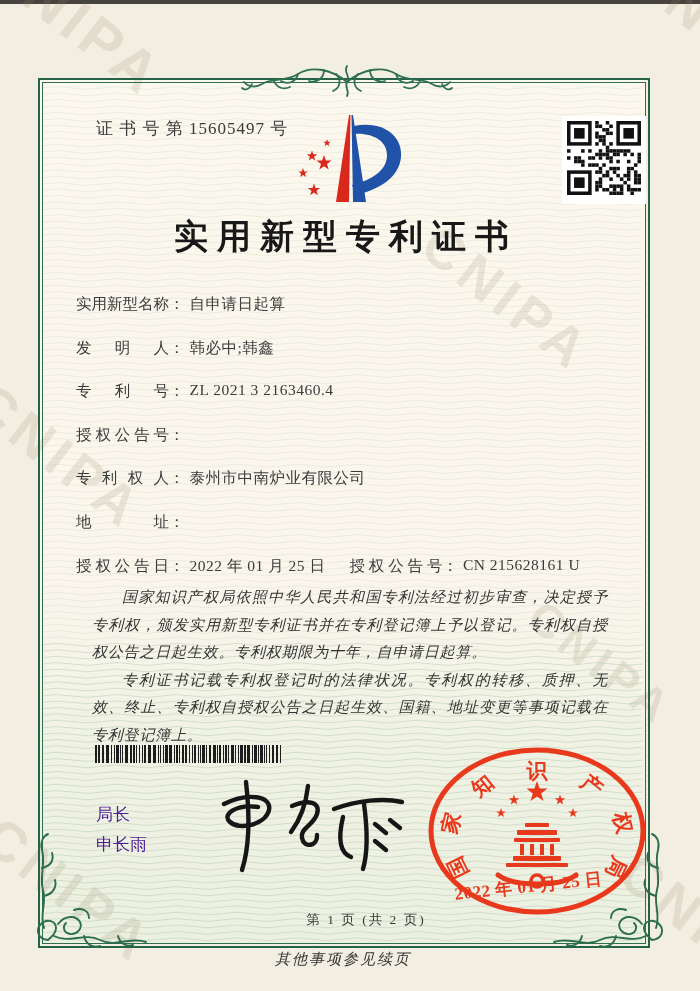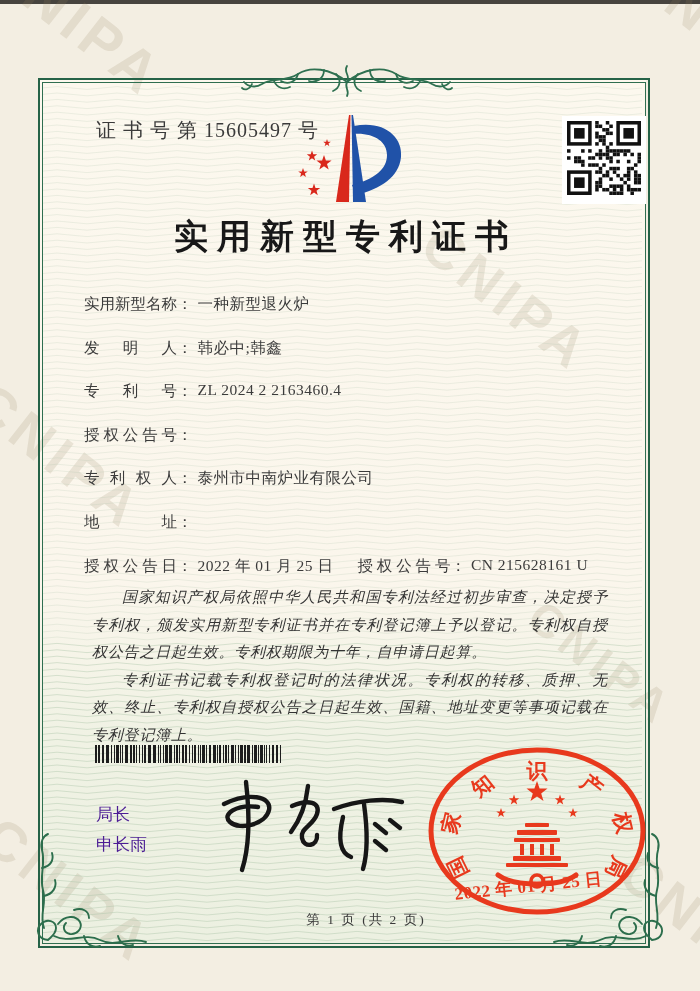--- a/index.html
+++ b/index.html
@@ -11,26 +11,26 @@
   .wm-layer{position:absolute;inset:0;pointer-events:none;}
   .wm{position:absolute;font-family:"Liberation Sans","DejaVu Sans",sans-serif;
       font-weight:bold;color:rgba(150,128,95,.17);letter-spacing:6px;
       transform:rotate(38deg);white-space:nowrap;}
   #waves{position:absolute;left:40px;top:80px;pointer-events:none;}
   .frame{position:absolute;left:38px;top:78px;width:608px;height:866px;
          border:2.4px solid #256247;pointer-events:none;}
   .frame-in{position:absolute;inset:2px;border:1px solid #2f6e50;}
   .orn{position:absolute;pointer-events:none;}
   .content{position:absolute;inset:0;}
-  .certno{position:absolute;left:96px;top:117px;font-size:20px;letter-spacing:1px;color:#3a3a3a;}
+  .certno{position:absolute;left:96px;top:117px;font-size:17px;letter-spacing:1px;color:#3a3a3a;}
   .logo{position:absolute;left:286px;top:110px;}
   .qrwrap{position:absolute;left:562px;top:116px;background:#fff;padding:5px;}
   .title{position:absolute;left:38px;top:214px;width:616px;text-align:center;
          font-size:34px;font-weight:bold;color:#181818;letter-spacing:9px;}
-  .fields{position:absolute;left:84px;top:294px;width:512px;font-size:15.5px;color:#3b3b3b;}
+  .fields{position:absolute;left:76px;top:294px;width:512px;font-size:15.5px;color:#3b3b3b;}
   .frow{height:43.6px;display:flex;align-items:flex-start;white-space:nowrap;}
   .flabel{display:inline-block;width:6em;text-align:justify;text-align-last:justify;}
   .fvalue{margin-left:5px;letter-spacing:.5px;}
   .fpair2{margin-left:24px;}
   .paras{position:absolute;left:92px;top:584px;width:516px;font-size:15px;line-height:27.6px;
          font-style:italic;text-align:justify;letter-spacing:.8px;color:#333;}
   .paras p{margin:0;text-indent:2em;}
   #barcode{position:absolute;left:95px;top:745px;}
   .director{position:absolute;left:96px;top:800px;font-size:17px;color:#4c1d95;line-height:30px;}
   .sig{position:absolute;left:196px;top:772px;}
@@ -384,31 +384,31 @@
           <rect x="7.0476190476190474" y="56.38095238095238" width="10.571428571428571" height="10.571428571428571" fill="#111"></rect>
         </svg>
     </div>
 
     <div class="title">实用新型专利证书</div>
 
     <div class="fields">
       <div class="frow">
         <span class="flabel">实用新型名称</span>
           <span>：</span>
-        <span class="fvalue">一种新型退火炉</span>
+        <span class="fvalue">自申请日起算</span>
       </div>
       <div class="frow">
         <span class="flabel">发明人</span>
           <span>：</span>
         <span class="fvalue">韩必中;韩鑫</span>
       </div>
       <div class="frow">
         <span class="flabel">专利号</span>
           <span>：</span>
-        <span class="fvalue">ZL 2024 2 2163460.4</span>
+        <span class="fvalue">ZL 2021 3 2163460.4</span>
       </div>
       <div class="frow">
         <span class="flabel">授权公告号</span>
           <span>：</span>
       </div>
       <div class="frow">
         <span class="flabel">专利权人</span>
           <span>：</span>
         <span class="fvalue">泰州市中南炉业有限公司</span>
       </div>
@@ -544,15 +544,16 @@
         <rect x="84" y="119" width="62" height="4" rx="1"></rect>
       </g>
       <g fill="none" stroke="#e8391d" stroke-linecap="round">
         <path d="M76,131 C92,143 138,143 154,131" stroke-width="5"></path>
         <circle cx="115" cy="137" r="6" stroke-width="3.5"></circle>
       </g>
       <text class="sealtext" x="107" y="148" transform="rotate(-6 107 148)" text-anchor="middle" font-size="17" font-weight="600" fill="#e8391d" letter-spacing="0.5">2022 年 01 月 25 日</text>
     </svg>
 
     <div class="pagefoot">第 1 页 (共 2 页)</div>
+    <div class="contnote">其他事项参见续页</div>
 
   </div>
 </div>
 
 </body></html>

